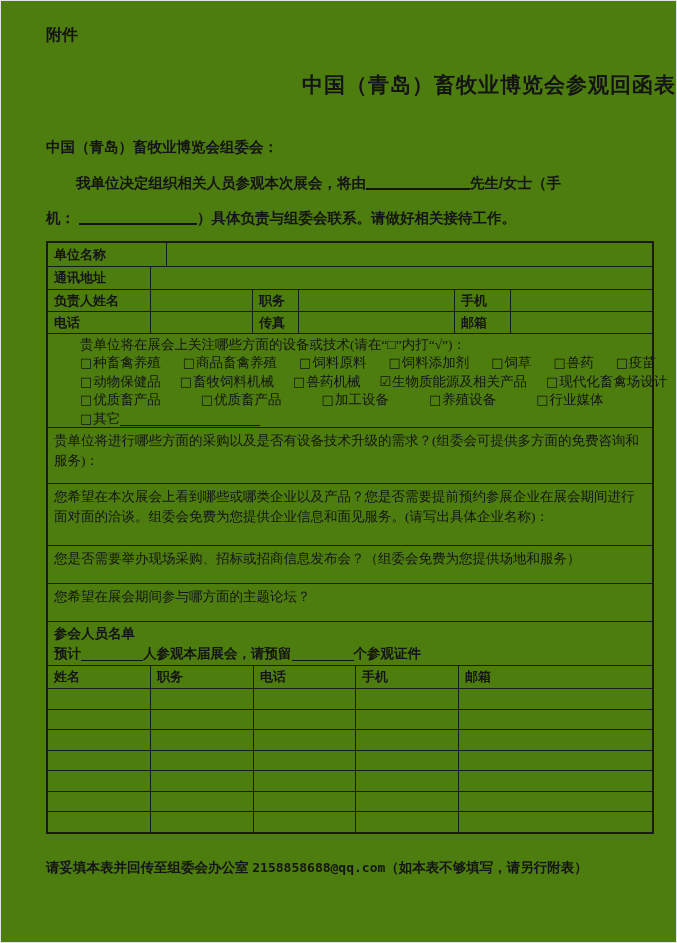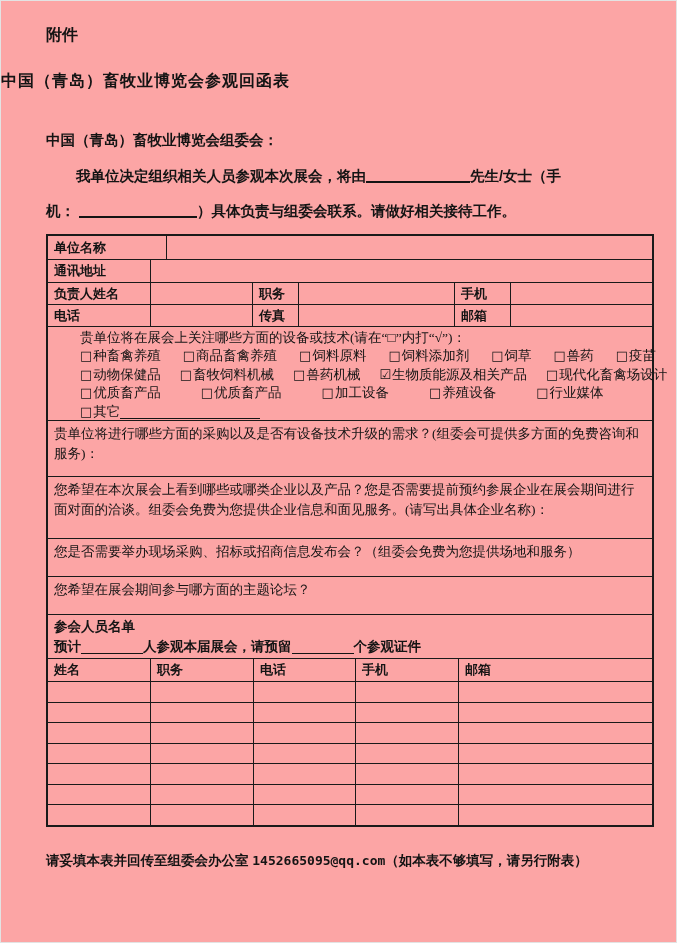--- a/index.html
+++ b/index.html
@@ -1,24 +1,24 @@
 <!DOCTYPE html>
 <html><head>
 <meta charset="utf-8">
 <style>
   html,body { margin:0; padding:0; background:#f5f5f5; }
   .page {
     position:relative; width:677px; height:943px; margin:0 auto;
-    background:#fca5a5; border:1px solid #e3e3e3; box-sizing:border-box;
+    background:#4d7c0f; border:1px solid #e3e3e3; box-sizing:border-box;
     font-family:"Liberation Serif","DejaVu Serif",serif; color:#141414; overflow:hidden;
   }
   .hdr { font-family:"Liberation Sans","DejaVu Sans",sans-serif; font-weight:bold; }
 
   .attachment { margin:24px 0 0 45px; font-size:16px; }
-  .doc-title  { margin-top:25px; text-align:left; font-size:16px; letter-spacing:1px; }
+  .doc-title  { margin-top:25px; text-align:right; font-size:21px; letter-spacing:1px; }
   .salutation { margin:39px 24px 0 45px; font-size:14.5px; }
 
   .intro-line { margin:0 24px 0 45px; font-size:14.5px; }
   .intro-line.l1 { margin-top:17px; text-indent:30px; }
   .intro-line.l2 { margin-top:16px; }
 
   .blank { display:inline-block; border-bottom:2px solid #141414; height:13px; vertical-align:-2px; }
   .b-name  { width:104px; }
   .b-phone { width:118px; }
   .b-other { width:140px; border-bottom-width:1px; }
@@ -260,15 +260,15 @@
           <div class="cell cfirst pc1"></div>
           <div class="cell pc2"></div>
           <div class="cell pc3"></div>
           <div class="cell pc4"></div>
           <div class="cell fill"></div>
         </div>
       </div>
 
   </div>
 
-  <div class="footer hdr"><span>请妥填本表并回传至组委会办公室 </span><span class="email">1452665095@qq.com</span><span>（如本表不够填写，请另行附表）</span></div>
+  <div class="footer hdr"><span>请妥填本表并回传至组委会办公室 </span><span class="email">2158858688@qq.com</span><span>（如本表不够填写，请另行附表）</span></div>
 
 </div>
 
 </body></html>

